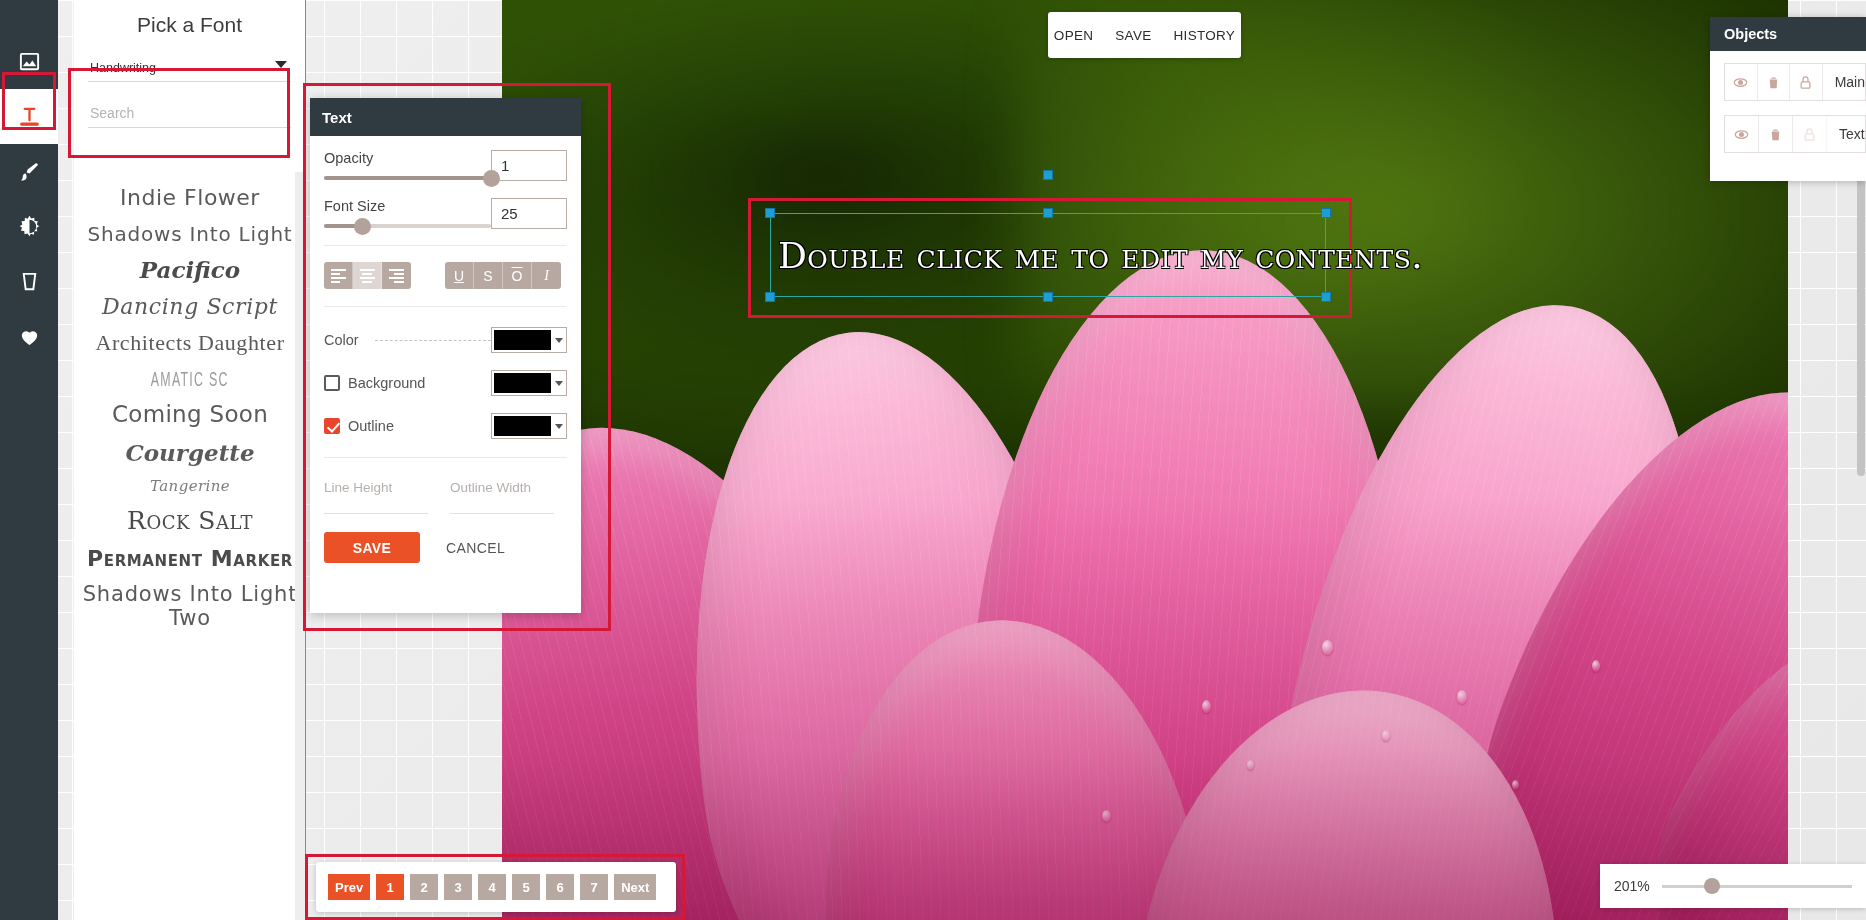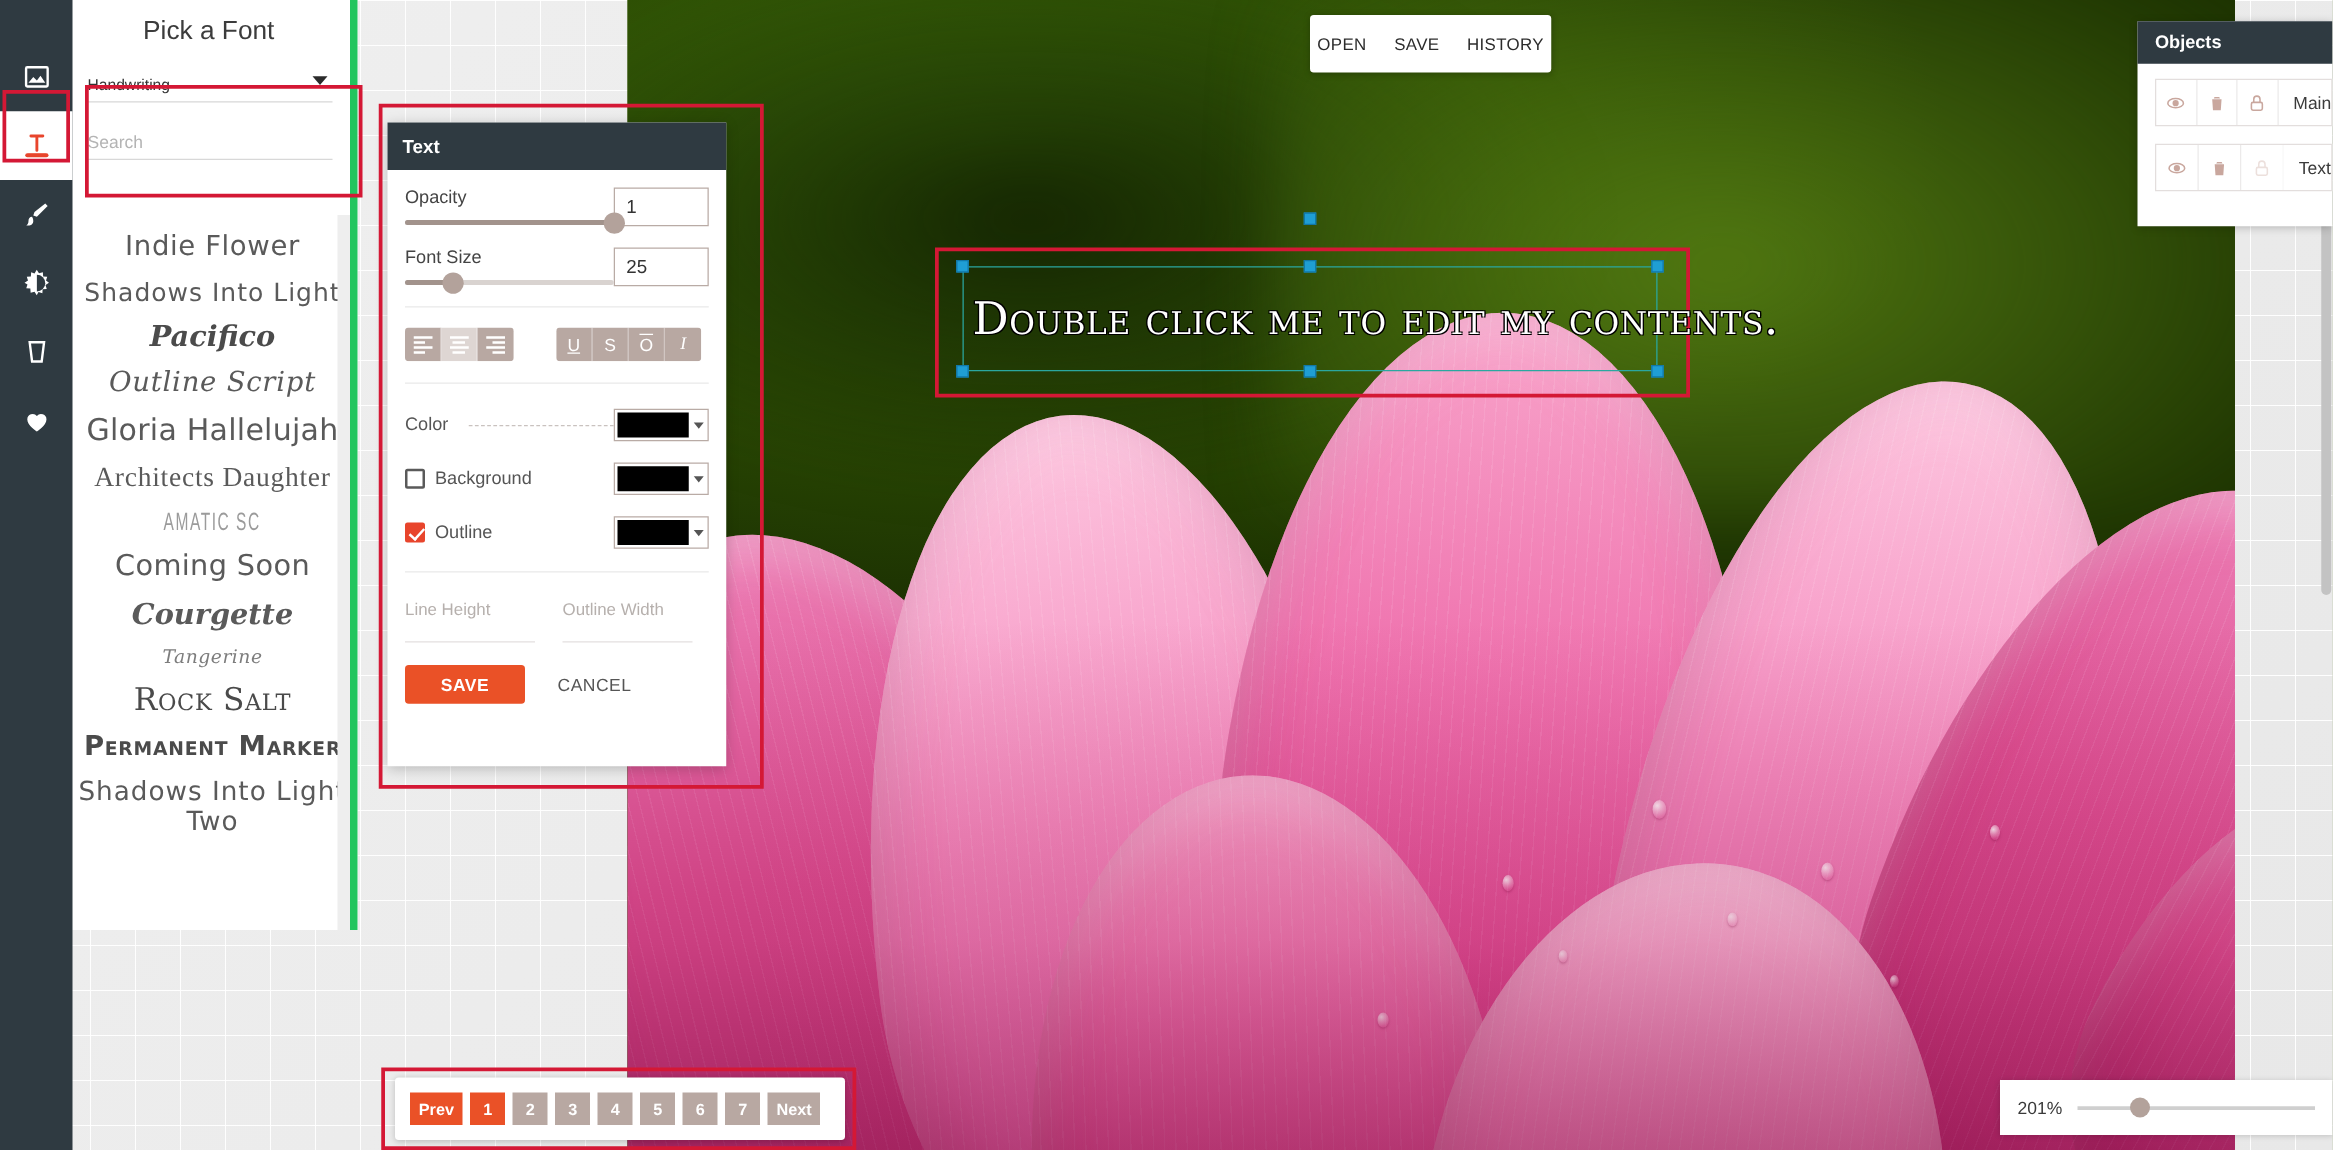--- a/index.html
+++ b/index.html
@@ -82,23 +82,23 @@
   .rail-item.active { background: #ffffff; }
   .rail-item.active svg { color: #e8452c; }
   .rail-sel-box {
     position: absolute; left: 2px; top: 72px; width: 54px; height: 58px;
     border: 3px solid #d41835; z-index: 60; pointer-events: none;
   }
   .rail svg { width: 23px; height: 23px; display: block; }
 
   
   .fontpanel {
-    position: absolute; left: 54px; top: 0; width: 232px; height: 744px;
+    position: absolute; left: 74px; top: 0; width: 232px; height: 920px;
     background: #ffffff; z-index: 35; overflow: hidden;
-    border-right: 6px solid #22c55e;
+    border-right: 1px solid #22c55e;
   }
   .fp-title {
     text-align: center; font-size: 21px; color: #3c3c3c; padding: 13px 0 12px; font-weight: 400;
   }
   .fp-select-wrap { margin: 5px 14px 0; position: relative; }
   .fp-select {
     width: 100%; height: 28px; font-size: 12.5px; color: #333;
     border: none; border-bottom: 1px solid #d8d8d8; background: transparent;
     font-family: "Liberation Sans", sans-serif; outline: none;
     -webkit-appearance: none; appearance: none; padding-left: 2px;
@@ -480,22 +480,21 @@
       <span class="fp-caret"></span>
     </div>
     <div class="fp-search-wrap">
       <input class="fp-search" placeholder="Search" style="">
     </div>
 
     <div class="fp-list">
       <div class="fp-item f-indie">Indie Flower</div>
       <div class="fp-item f-shadows">Shadows Into Light</div>
       <div class="fp-item f-pacifico">Pacifico</div>
-      <div class="fp-item f-dancing">Outline Script</div>
-      <div class="fp-item f-gloria">Gloria Hallelujah</div>
+      <div class="fp-item f-dancing">Dancing Script</div>
       <div class="fp-item f-architects">Architects Daughter</div>
       <div class="fp-item"><span class="f-amatic">AMATIC SC</span></div>
       <div class="fp-item f-coming">Coming Soon</div>
       <div class="fp-item f-courgette">Courgette</div>
       <div class="fp-item f-tangerine">Tangerine</div>
       <div class="fp-item f-rocksalt">Rock Salt</div>
       <div class="fp-item f-permanent">Permanent Marker</div>
       <div class="fp-item f-shadows2">Shadows Into Light Two</div>
     </div>
     <div class="fp-scrollbar"></div>

